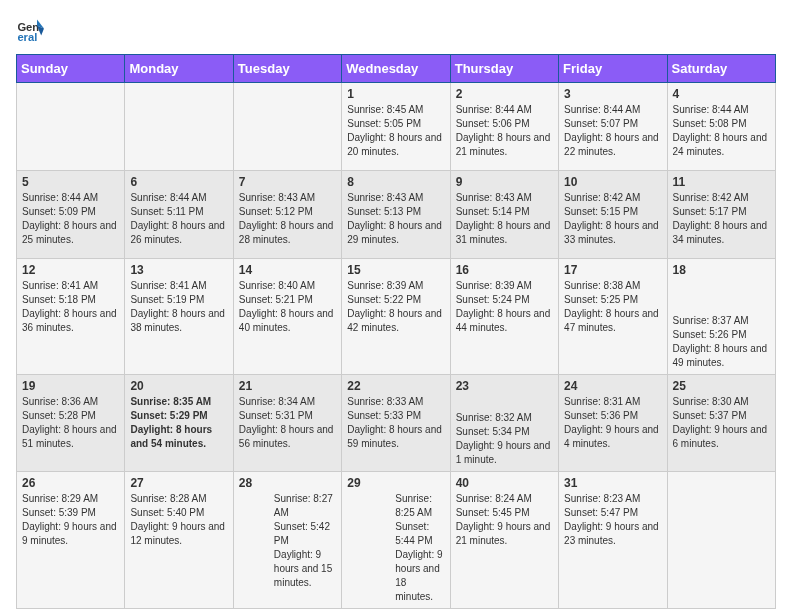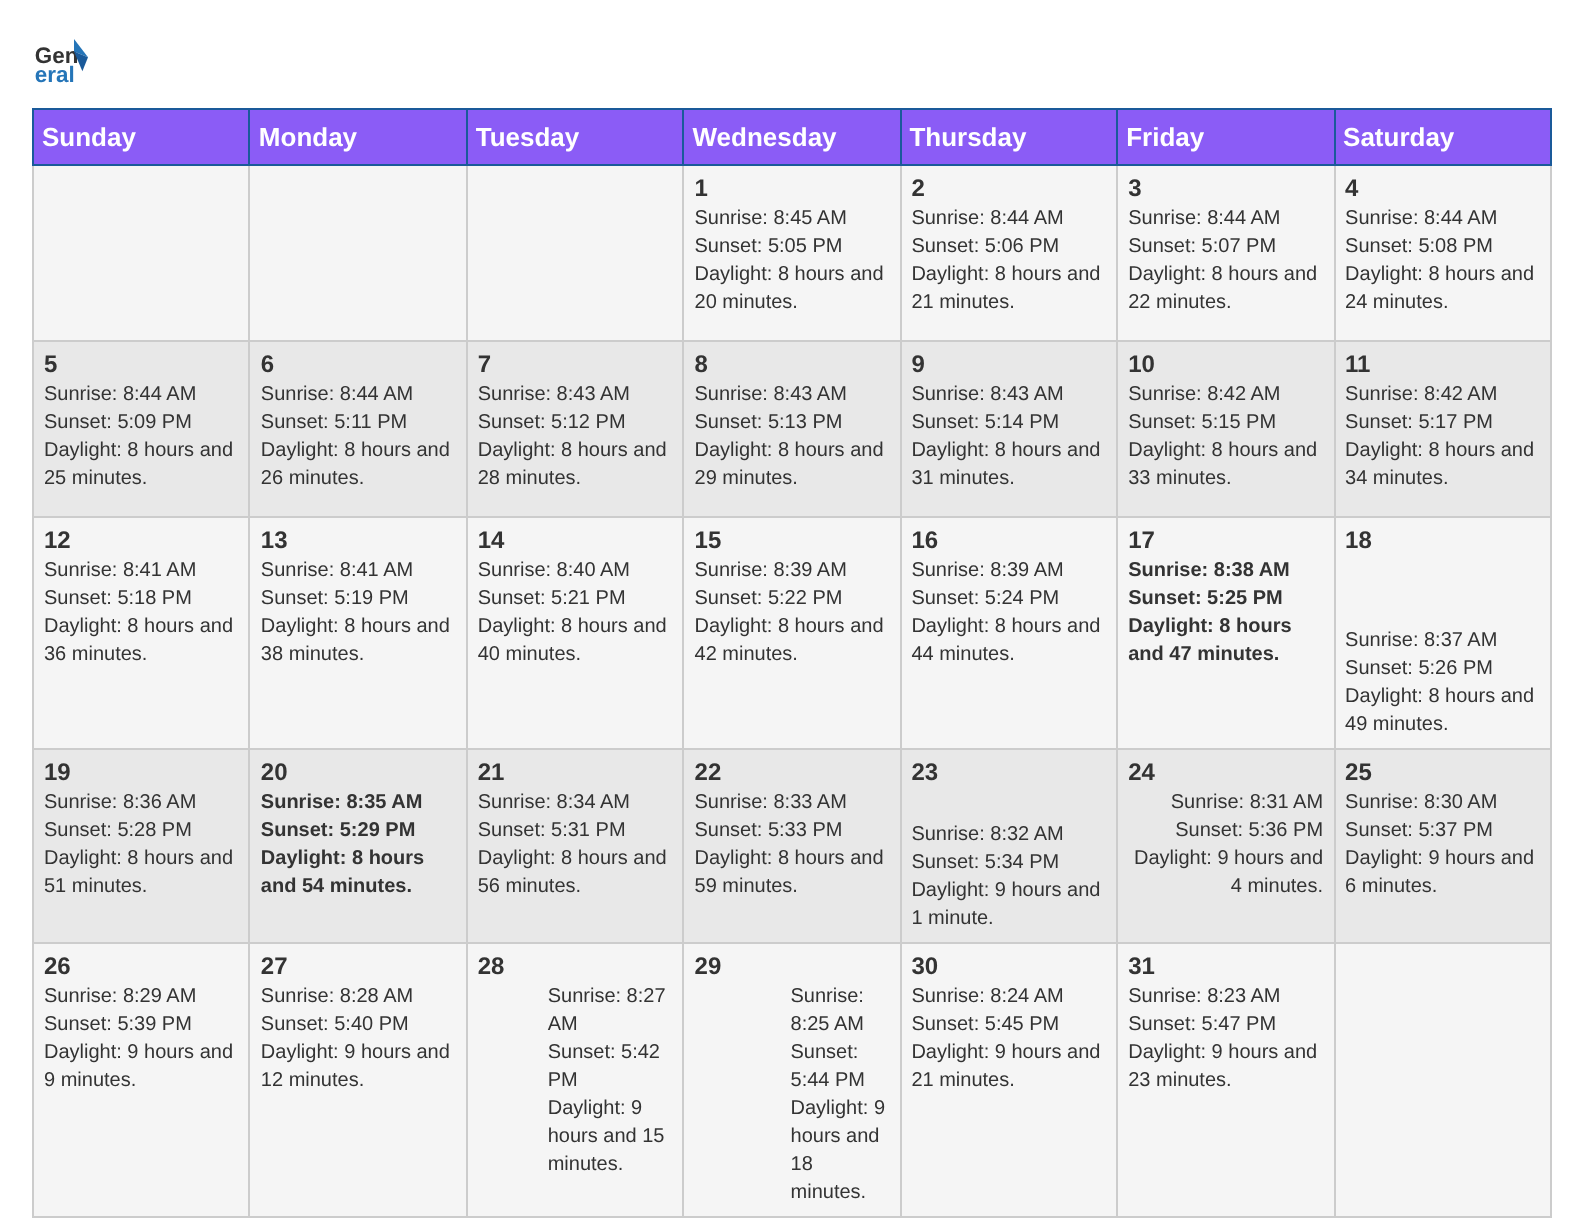--- a/index.html
+++ b/index.html
@@ -223,21 +223,21 @@
 Daylight: 8 hours and 42 minutes.</div>
         </td>
         <td>
           <span class="day-number">16</span>
           <div class="day-info" style="white-space: pre-line;">Sunrise: 8:39 AM
 Sunset: 5:24 PM
 Daylight: 8 hours and 44 minutes.</div>
         </td>
         <td>
           <span class="day-number">17</span>
-          <div class="day-info" style="white-space: pre-line; font-weight: bold;">Sunrise: 8:38 AM
+          <div class="day-info" style="white-space: pre-line;">Sunrise: 8:38 AM
 Sunset: 5:25 PM
 Daylight: 8 hours and 47 minutes.</div>
         </td>
         <td>
           <span class="day-number">18</span>
           <div class="day-info" style="white-space: pre-line; margin-top: 37px;">Sunrise: 8:37 AM
 Sunset: 5:26 PM
 Daylight: 8 hours and 49 minutes.</div>
         </td>
       </tr>
@@ -267,21 +267,21 @@
 Daylight: 8 hours and 59 minutes.</div>
         </td>
         <td>
           <span class="day-number">23</span>
           <div class="day-info" style="white-space: pre-line; margin-top: 18px;">Sunrise: 8:32 AM
 Sunset: 5:34 PM
 Daylight: 9 hours and 1 minute.</div>
         </td>
         <td>
           <span class="day-number">24</span>
-          <div class="day-info" style="white-space: pre-line; text-align: right;">Sunrise: 8:31 AM
+          <div class="day-info" style="white-space: pre-line;">Sunrise: 8:31 AM
 Sunset: 5:36 PM
 Daylight: 9 hours and 4 minutes.</div>
         </td>
         <td>
           <span class="day-number">25</span>
           <div class="day-info" style="white-space: pre-line;">Sunrise: 8:30 AM
 Sunset: 5:37 PM
 Daylight: 9 hours and 6 minutes.</div>
         </td>
       </tr>
@@ -304,21 +304,21 @@
 Sunset: 5:42 PM
 Daylight: 9 hours and 15 minutes.</div>
         </td>
         <td>
           <span class="day-number">29</span>
           <div class="day-info" style="white-space: pre-line; margin-left: 48px;">Sunrise: 8:25 AM
 Sunset: 5:44 PM
 Daylight: 9 hours and 18 minutes.</div>
         </td>
         <td>
-          <span class="day-number">30</span>
+          <span class="day-number">40</span>
           <div class="day-info" style="white-space: pre-line;">Sunrise: 8:24 AM
 Sunset: 5:45 PM
 Daylight: 9 hours and 21 minutes.</div>
         </td>
         <td>
           <span class="day-number">31</span>
           <div class="day-info" style="white-space: pre-line;">Sunrise: 8:23 AM
 Sunset: 5:47 PM
 Daylight: 9 hours and 23 minutes.</div>
         </td>

